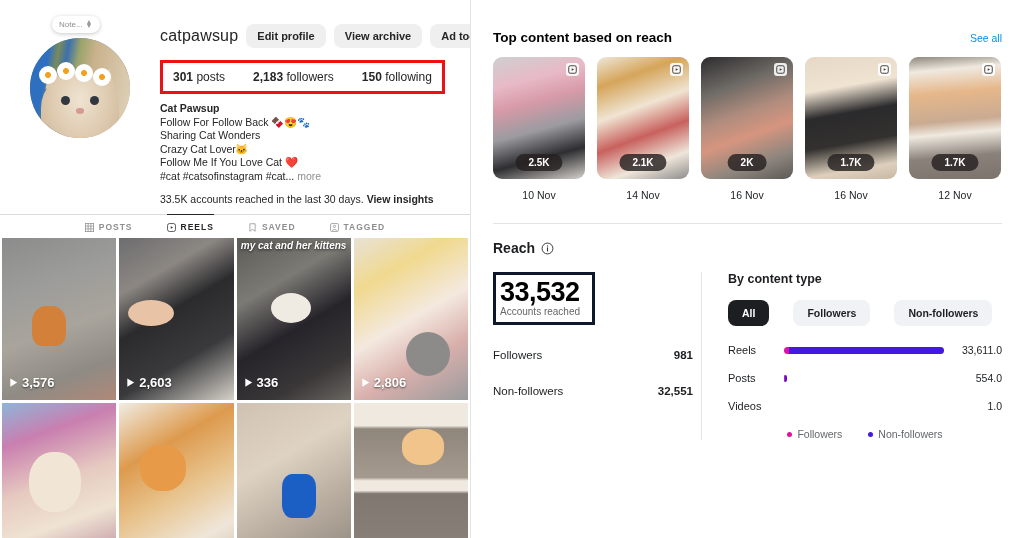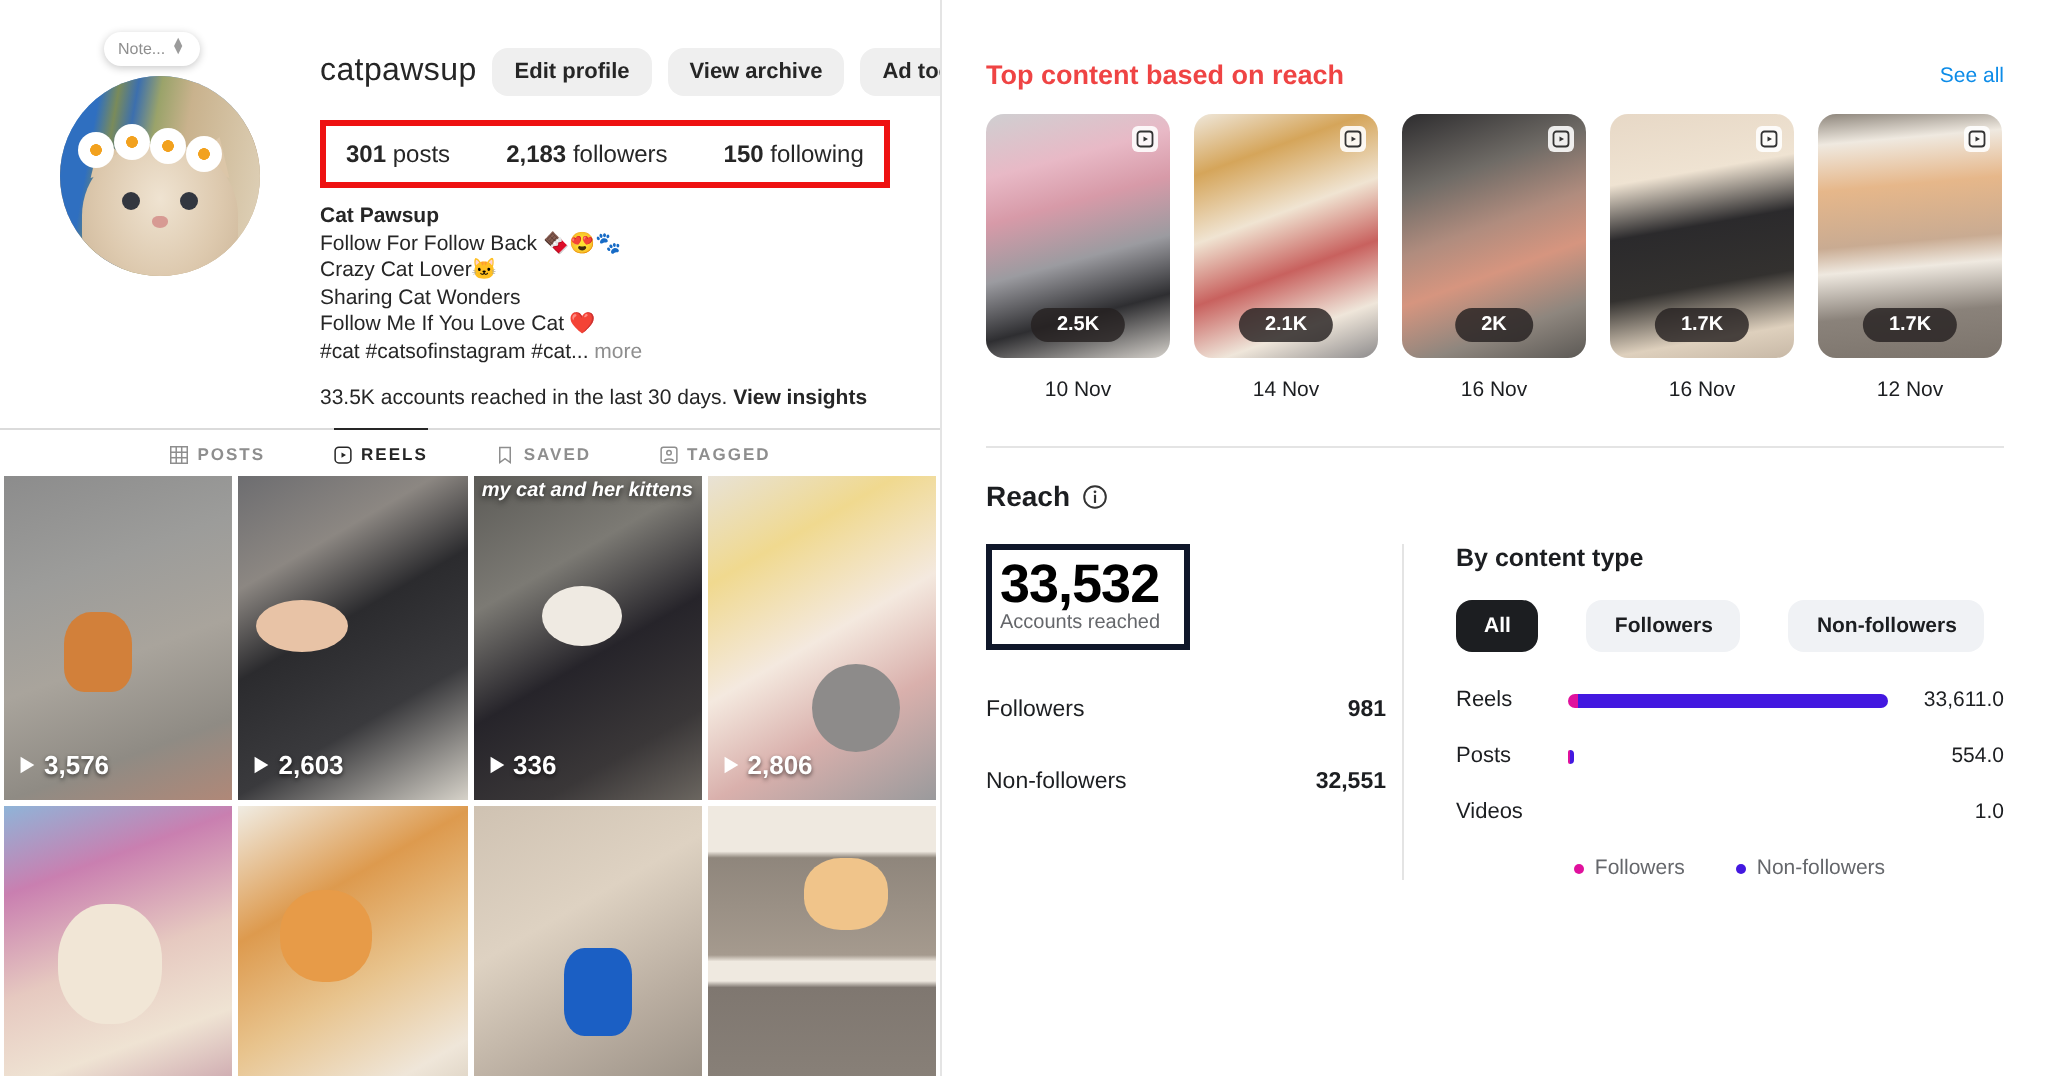--- a/index.html
+++ b/index.html
@@ -134,21 +134,21 @@
   
   #right-pane {
     flex: 1 1 auto; height: 538px; background: #fff;
     border-left: 1px solid #e4e4e4; padding: 0 0 0 0; position: relative;
   }
   #insights { padding: 0 22px; }
   #top-content-head {
     display: flex; align-items: center; justify-content: space-between;
     padding: 30px 0 12px 0;
   }
-  #top-content-title { font-size: 13.5px; font-weight: bold; color: #ef4444; }
+  #top-content-title { font-size: 13.5px; font-weight: bold; color: #000000; }
   #see-all { font-size: 10.5px; color: #0d8ce8; cursor: pointer; }
 
   #cards { display: flex; gap: 12px; }
   .card { width: 92px; }
   .card-thumb {
     position: relative; width: 92px; height: 122px;
     border-radius: 9px; overflow: hidden; background: #ccc;
   }
   .card-badge {
     position: absolute; left: 50%; bottom: 8px; transform: translateX(-50%);
@@ -269,22 +269,22 @@
           </div>
           <div>
             <b>150</b>
             <span>following</span>
           </div>
         </div>
 
         <div id="bio">
           <div class="bioname">Cat Pawsup</div>
           <div>Follow For Follow Back 🍫😍🐾</div>
+          <div>Sharing Cat Wonders</div>
           <div>Crazy Cat Lover🐱</div>
-          <div>Sharing Cat Wonders</div>
           <div>Follow Me If You Love Cat ❤️</div>
           <div>
             <span>#cat #catsofinstagram #cat...</span>
             <span class="more">more</span>
           </div>
         </div>
 
         <div id="reach-line">
           <span>33.5K accounts reached in the last 30 days.</span>
           <b>View insights</b>

